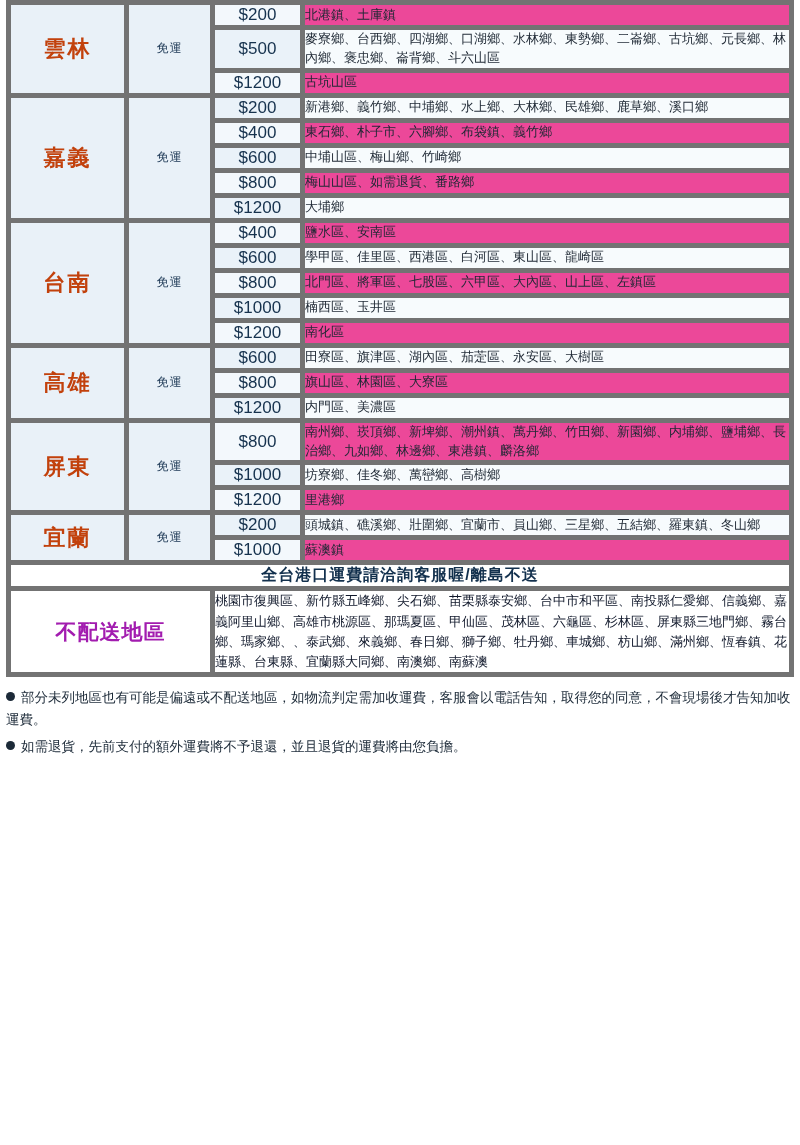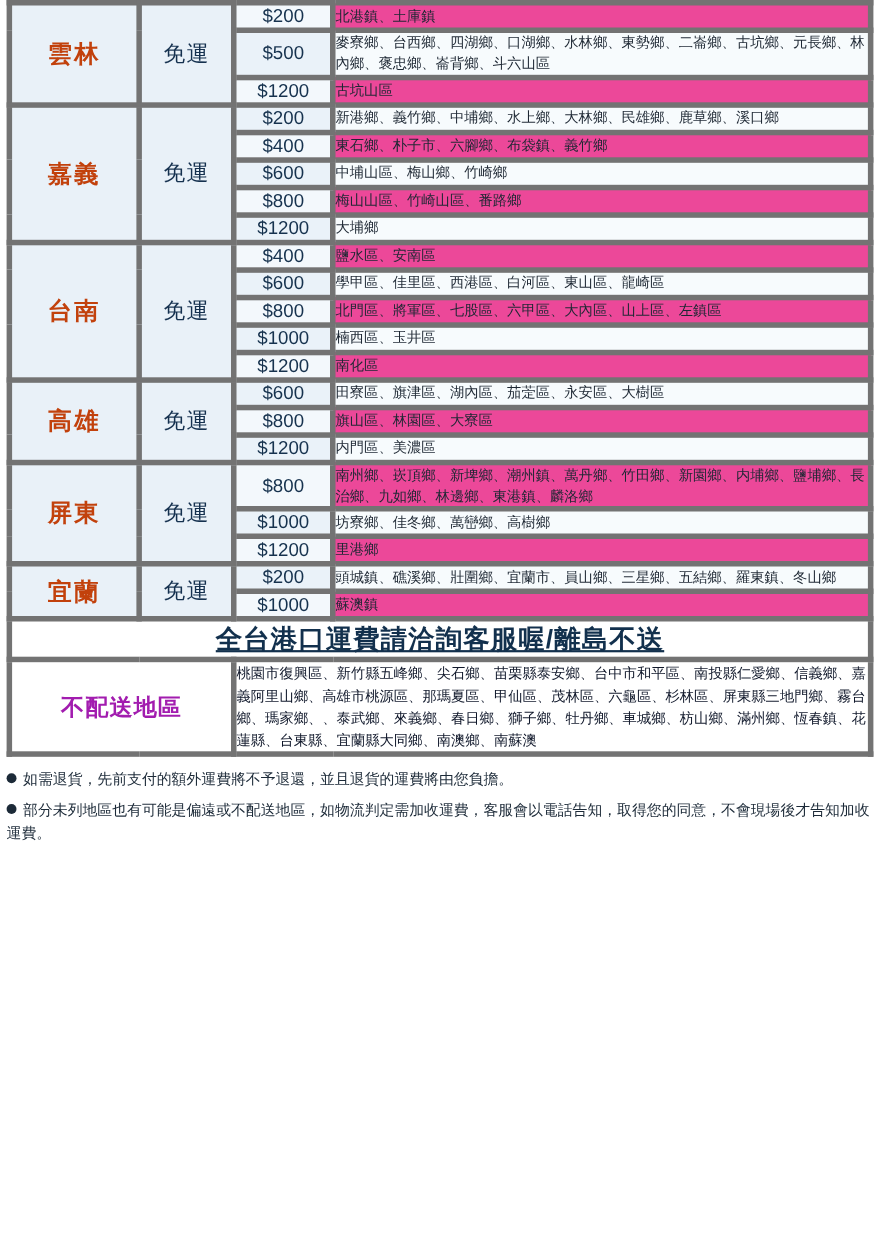--- a/index.html
+++ b/index.html
@@ -33,21 +33,21 @@
   .region-cell{
     text-align:center;
     font-size:22px;
     font-weight:bold;
     letter-spacing:2px;
     background:#e9f1f8;
     color:#c2410c;
   }
   .ship-cell{
     text-align:center;
-    font-size:20px;
+    font-size:12px;
     background:#e9f1f8;
     color:#15314f;
     letter-spacing:1px;
   }
   .price-cell{
     text-align:center;
     font-size:17px;
     background:#f3f8fc;
     color:#16324e;
     padding:6px 2px;
@@ -57,27 +57,26 @@
     line-height:1.45;
     padding:7px 9px;
     background:#ec4899;
     color:#1d2733;
   }
   tr.alt .price-cell{background:#eaf2f9;}
   tr.alt .area-cell{background:#f7fbfd;margin-top:20px;}
 
   .full-note{
     text-align:center;
-    font-size:24px;
+    font-size:16px;
     font-weight:bold;
     letter-spacing:1px;
     padding:9px 4px;
     background:#ffffff;
     color:#12304d;
-    text-decoration:underline;
   }
   .nodeliver-label{
     text-align:center;
     font-size:21px;
     font-weight:bold;
     letter-spacing:1px;
     background:#ffffff;
     color:#a21caf;
   }
   .nodeliver-text{
@@ -140,21 +139,21 @@
         <tr>
           <td class="price-cell">$400</td>
           <td class="area-cell">東石鄉、朴子市、六腳鄉、布袋鎮、義竹鄉</td>
         </tr>
         <tr class="alt">
           <td class="price-cell">$600</td>
           <td class="area-cell">中埔山區、梅山鄉、竹崎鄉</td>
         </tr>
         <tr>
           <td class="price-cell">$800</td>
-          <td class="area-cell">梅山山區、竹崎山區、番路鄉</td>
+          <td class="area-cell">梅山山區、如需退貨、番路鄉</td>
         </tr>
         <tr class="alt">
           <td class="price-cell">$1200</td>
           <td class="area-cell">大埔鄉</td>
         </tr>
         <tr>
           <td class="region-cell" rowspan="5">台南</td>
           <td class="ship-cell" rowspan="5">免運</td>
           <td class="price-cell">$400</td>
           <td class="area-cell">鹽水區、安南區</td>
@@ -217,16 +216,16 @@
           <td colspan="4" class="full-note">全台港口運費請洽詢客服喔/離島不送</td>
         </tr>
         <tr>
           <td colspan="2" class="nodeliver-label">不配送地區</td>
           <td colspan="2" class="nodeliver-text">桃園市復興區、新竹縣五峰鄉、尖石鄉、苗栗縣泰安鄉、台中市和平區、南投縣仁愛鄉、信義鄉、嘉義阿里山鄉、高雄市桃源區、那瑪夏區、甲仙區、茂林區、六龜區、杉林區、屏東縣三地門鄉、霧台鄉、瑪家鄉、、泰武鄉、來義鄉、春日鄉、獅子鄉、牡丹鄉、車城鄉、枋山鄉、滿州鄉、恆春鎮、花蓮縣、台東縣、宜蘭縣大同鄉、南澳鄉、南蘇澳</td>
         </tr>
       </tbody>
   </table>
 
   <div class="footnotes">
+    <p><span class="bullet"></span><span class="fn-text">部分未列地區也有可能是偏遠或不配送地區，如物流判定需加收運費，客服會以電話告知，取得您的同意，不會現場後才告知加收運費。</span></p>
     <p><span class="bullet"></span><span class="fn-text">如需退貨，先前支付的額外運費將不予退還，並且退貨的運費將由您負擔。</span></p>
-    <p><span class="bullet"></span><span class="fn-text">部分未列地區也有可能是偏遠或不配送地區，如物流判定需加收運費，客服會以電話告知，取得您的同意，不會現場後才告知加收運費。</span></p>
   </div>
 </div>
 
 </body></html>

